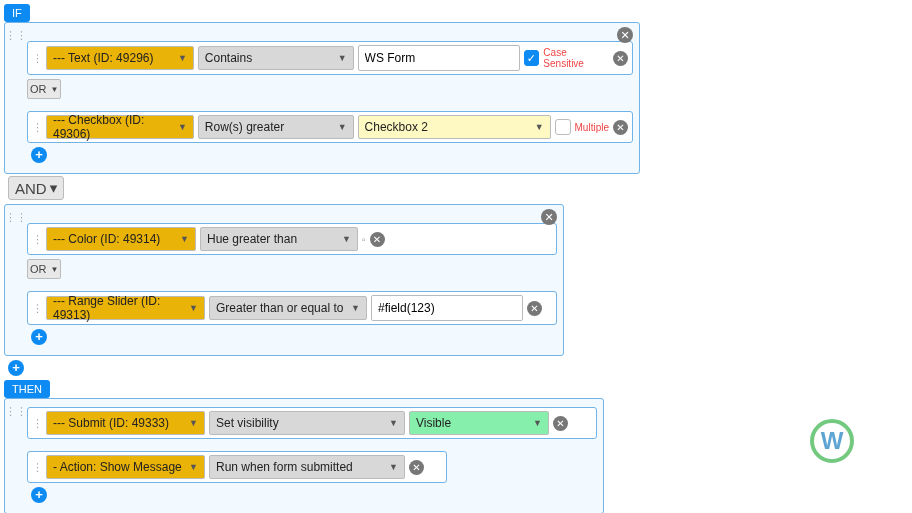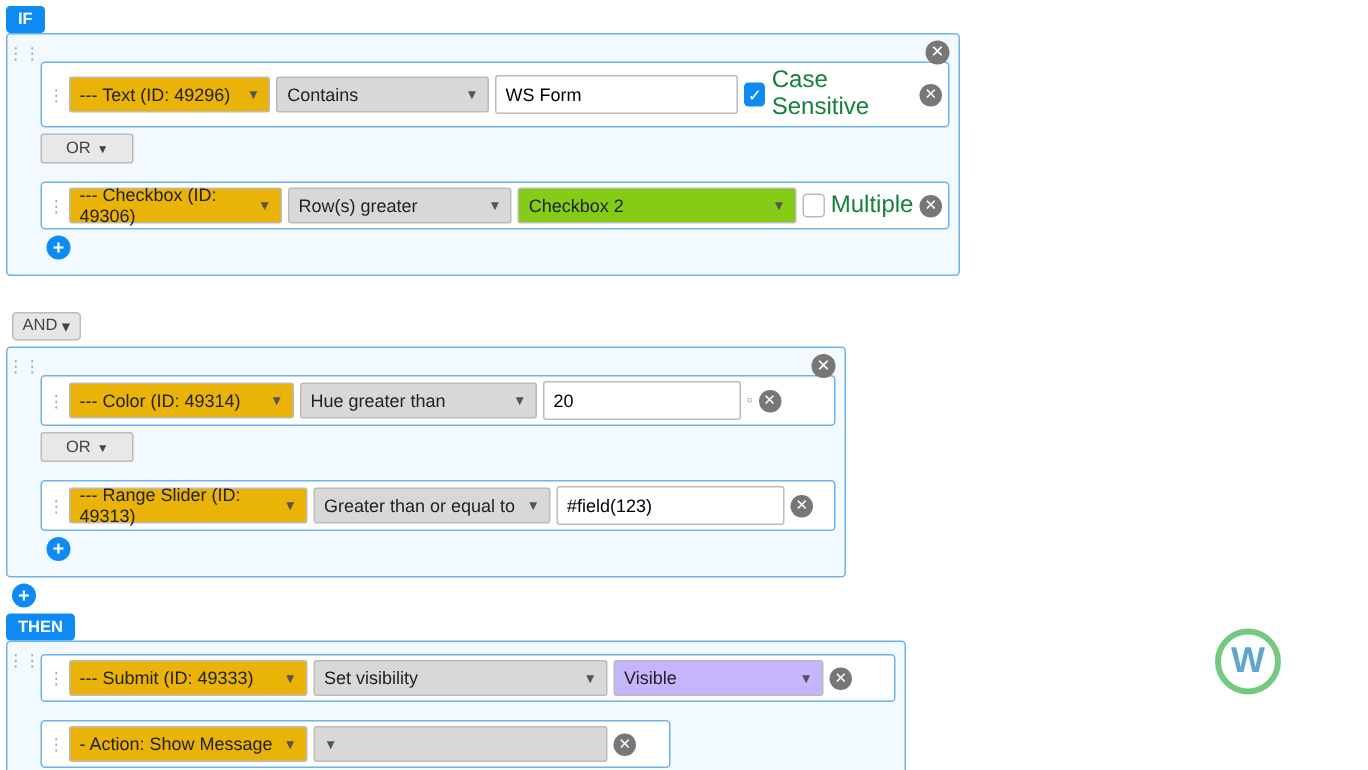--- a/index.html
+++ b/index.html
@@ -1,18 +1,18 @@
 <!DOCTYPE html>
 <html><head>
 <meta charset="utf-8">
 <style>
 *{box-sizing:border-box;margin:0;padding:0}
 body{font-family:-apple-system,Segoe UI,Arial,sans-serif;font-size:12px;color:#222;background:#fff;padding:4px;width:912px}
-.tag{display:inline-block;background:#0d8bf2;color:#fff;font-weight:700;padding:3px 8px;border-radius:3px;font-size:11px}
-.and-tag{display:inline-flex;background:#e6e6e6;border:1px solid #bbb;border-radius:3px;padding:2px 6px;font-size:11px;color:#444;margin:22px 0 4px 4px}
+.tag{display:inline-block;background:#0d8bf2;color:#fff;font-weight:400;padding:3px 8px;border-radius:3px;font-size:11px}
+.and-tag{display:inline-flex;align-items:center;background:#e6e6e6;border:1px solid #bbb;border-radius:3px;padding:2px 6px;font-size:15px;color:#444;margin:0 0 4px 4px}
 .and-tag .caret{margin-left:3px}
 .group{border:1px solid #6fb3e8;background:#f2f9ff;border-radius:3px;padding:6px 6px 6px 22px;position:relative;margin-bottom:2px}
 .group.narrow{width:560px}
 .wide{width:636px}
 .group-gutter{position:absolute;left:4px;top:6px;bottom:6px;width:14px;display:flex;align-items:flex-start;justify-content:center}
 .grip{color:#9aa6b2;font-size:11px;cursor:move}
 .close-big{position:absolute;top:4px;right:6px;width:16px;height:16px;border-radius:50%;background:#777;color:#fff;font-size:11px;line-height:16px;text-align:center;cursor:pointer}
 .row{display:flex;align-items:center;border:1px solid #6fb3e8;background:#fff;border-radius:3px;padding:3px 4px;margin:12px 0 4px 0;gap:4px}
 .row:first-of-type{margin-top:14px}
 .row-grip{color:#9aa6b2;font-size:11px;width:10px;text-align:center;cursor:move}
@@ -21,23 +21,23 @@
 .sel.yellow{background:#eab308;width:150px}
 .sel.yellow.wide{width:159px}
 .sel.grey{background:#d8d8d8;width:158px}
 .sel.grey.wide{width:196px}
 .txt{border:1px solid #bbb;border-radius:2px;height:24px;padding:12px 6px;font-size:12px;background:#fff}
 .txt.w1{width:162px}
 .txt.w3{width:132px}
 .txt.w4{width:152px}
 .chk{width:16px;height:16px;border:1px solid #bbb;border-radius:3px;display:inline-flex;align-items:center;justify-content:center;cursor:pointer}
 .chk.on{background:#0d8bf2;border-color:#0d8bf2;color:#fff;font-size:11px}
-.lbl{font-size:16px;color:#15803d}
+.lbl{font-size:10px;color:#ef4444}
 .x{width:15px;height:15px;border-radius:50%;background:#777;color:#fff;font-size:10px;line-height:15px;text-align:center;cursor:pointer;flex-shrink:0}
-.or{display:inline-flex;align-items:center;border:1px solid #bbb;background:#e8e8e8;border-radius:2px;height:20px;padding:0 16px;font-size:11px;color:#444;margin-left:0;cursor:pointer}
+.or{display:inline-flex;align-items:center;border:1px solid #bbb;background:#e8e8e8;border-radius:2px;height:20px;padding:0 2px;font-size:11px;color:#444;margin-left:0;cursor:pointer}
 .or .caret{margin-left:4px;font-size:8px}
 .plus{width:16px;height:16px;border-radius:50%;background:#0d8bf2;color:#fff;font-size:13px;font-weight:700;line-height:16px;text-align:center;cursor:pointer;margin:4px 0 4px 4px}
 .plus.outer{margin-left:4px}
 .section{margin-bottom:2px}
 .watermark{position:absolute;right:50px;top:415px;font-size:34px;font-weight:700;color:#8bd4ea;opacity:.7;pointer-events:none;display:flex;align-items:center;gap:6px}
 .watermark .wp-logo{width:44px;height:44px;border-radius:50%;border:4px solid #37b34a;display:flex;align-items:center;justify-content:center;color:#1b7fc1;font-size:24px;font-weight:900}
 .wrap{position:relative;width:900px}
 </style>
 </head>
 <body>
@@ -77,21 +77,21 @@
     <div class="row">
       <span class="row-grip">⋮⋮</span>
       <div class="sel yellow">
             <span>--- Checkbox (ID: 49306)</span>
             <span class="caret">▼</span>
           </div>
       <div class="sel grey">
             <span>Row(s) greater</span>
             <span class="caret">▼</span>
           </div>
-      <div class="sel" style="background:#84cc16;width:196px">
+      <div class="sel" style="background:#fef9c3;width:196px">
             <span>Checkbox 2</span>
             <span class="caret">▼</span>
           </div>
       <span class="chk"></span>
       <span class="lbl">Multiple</span>
       <span class="x">✕</span>
     </div>
 
     <div class="plus">+</div>
   </div>
@@ -111,21 +111,20 @@
     <div class="row">
       <span class="row-grip">⋮⋮</span>
       <div class="sel yellow">
             <span>--- Color (ID: 49314)</span>
             <span class="caret">▼</span>
           </div>
       <div class="sel grey">
             <span>Hue greater than</span>
             <span class="caret">▼</span>
           </div>
-      <input class="txt w3" value="20" style="">
       <span style="color:#888;font-size:10px">▫</span>
       <span class="x">✕</span>
     </div>
 
     <div class="or">
           <span>OR</span>
           <span class="caret">▼</span>
         </div>
 
     <div class="row">
@@ -158,34 +157,35 @@
     <div class="row" style="margin-top:2px">
       <span class="row-grip">⋮⋮</span>
       <div class="sel yellow wide">
             <span>--- Submit (ID: 49333)</span>
             <span class="caret">▼</span>
           </div>
       <div class="sel grey wide">
             <span>Set visibility</span>
             <span class="caret">▼</span>
           </div>
-      <div class="sel" style="background:#c4b5fd;width:140px">
+      <div class="sel" style="background:#86efac;width:140px">
             <span>Visible</span>
             <span class="caret">▼</span>
           </div>
       <span class="x">✕</span>
     </div>
 
     <div class="row" style="width:420px">
       <span class="row-grip">⋮⋮</span>
       <div class="sel yellow wide">
             <span>- Action: Show Message</span>
             <span class="caret">▼</span>
           </div>
       <div class="sel grey wide">
+            <span>Run when form submitted</span>
             <span class="caret">▼</span>
           </div>
       <span class="x">✕</span>
     </div>
 
     <div class="plus">+</div>
   </div>
 </div>
 
 <div class="watermark">

